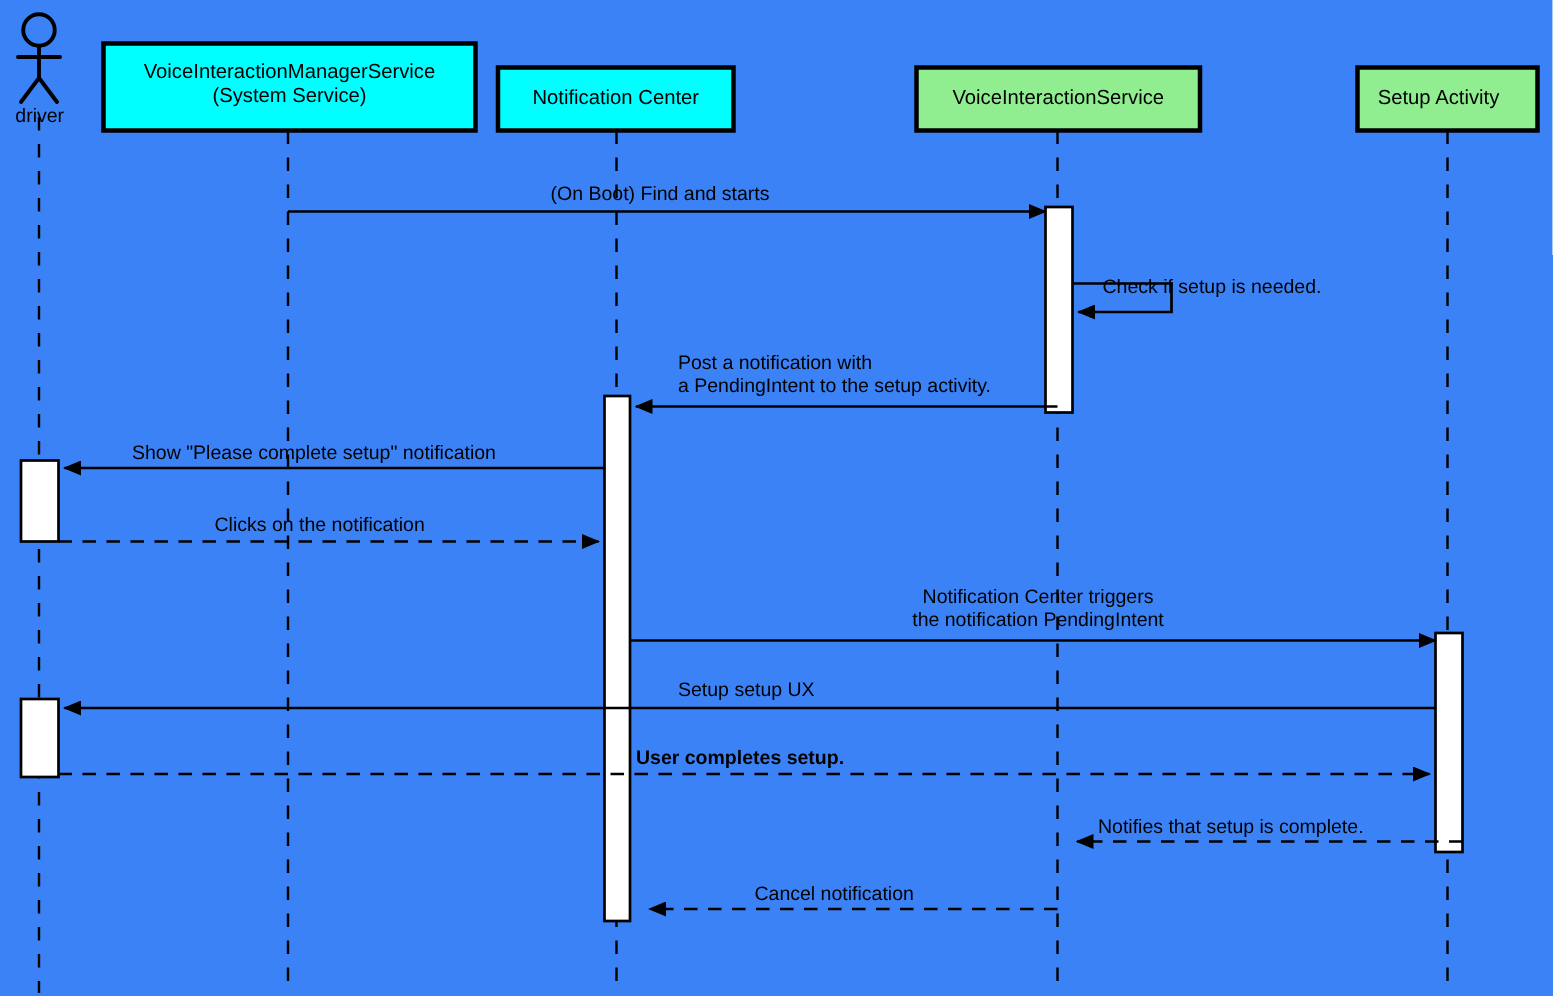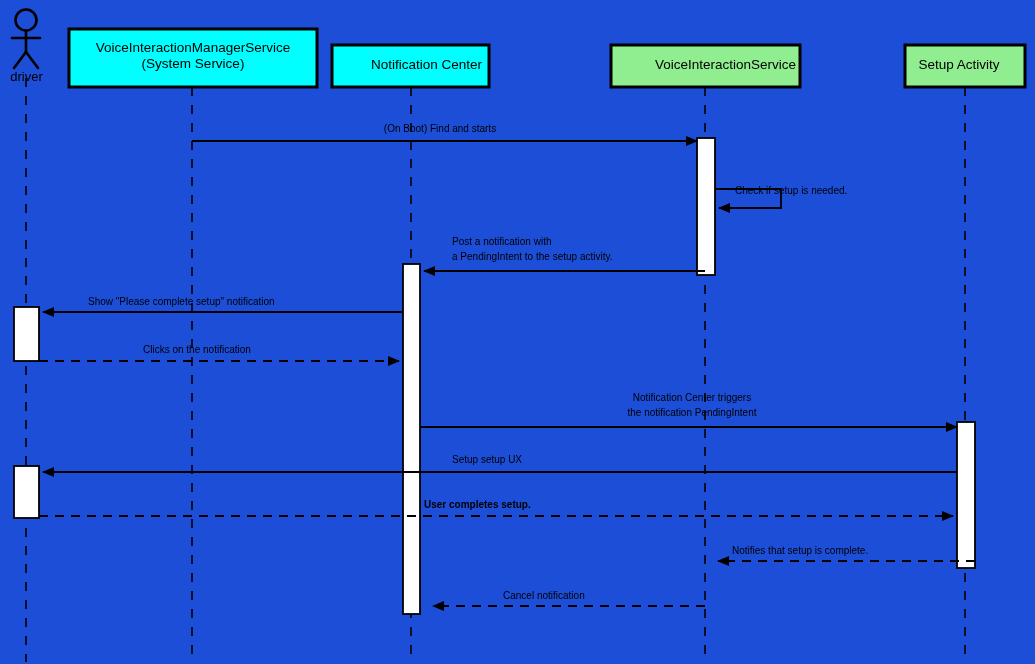--- a/index.html
+++ b/index.html
@@ -7,32 +7,32 @@
     padding: 0;
     background: #ffffff;
   }
   body {
     font-family: "Liberation Sans", sans-serif;
   }
   #diagram {
     position: relative;
     width: 1035px;
     height: 664px;
-    background: #1d4ed8;
+    background: #3b82f6;
     overflow: hidden;
   }
   #diagram svg {
     position: absolute;
     left: 0;
     top: 0;
   }
   .lbl {
     position: absolute;
     font-family: "Liberation Sans", sans-serif;
-    font-size: 10px;
+    font-size: 13px;
     color: #000000;
     white-space: pre;
     line-height: 15px;
   }
   .boxlabel {
     position: absolute;
     font-family: "Liberation Sans", sans-serif;
     font-size: 13.5px;
     color: #000000;
     text-align: center;
@@ -115,23 +115,23 @@
 
       <line x1="975" y1="561" x2="718" y2="561" stroke-dasharray="9,7" marker-end="url(#arrowLeft)"></line>
 
       <line x1="705" y1="606" x2="433" y2="606" stroke-dasharray="9,7" marker-end="url(#arrowLeft)"></line>
     </g>
   </svg>
 
   <div class="boxlabel" style="left:69px; top:40px; width:248px;">VoiceInteractionManagerService
 (System Service)</div>
 
-  <div class="boxlabel" style="left:332px; top:57px; width:157px;padding-left:16px;">Notification Center</div>
+  <div class="boxlabel" style="left:332px; top:57px; width:157px;">Notification Center</div>
 
-  <div class="boxlabel" style="left:611px; top:57px; width:189px;padding-left:20px;">VoiceInteractionService</div>
+  <div class="boxlabel" style="left:611px; top:57px; width:189px;">VoiceInteractionService</div>
 
   <div class="boxlabel" style="left:905px; top:57px; width:108px;">Setup Activity</div>
 
   <div class="actorlabel" style="left:0px; top:69px; width:53px;">driver</div>
 
   <div class="lbl msg-center" style="left:325px; top:121px; width:230px;">(On Boot) Find and starts</div>
 
   <div class="lbl" style="left:735px; top:167px;margin-top:16px;">Check if setup is needed.</div>
 
   <div class="lbl" style="left:440px; top:234px;margin-left:12px;">Post a notification with

